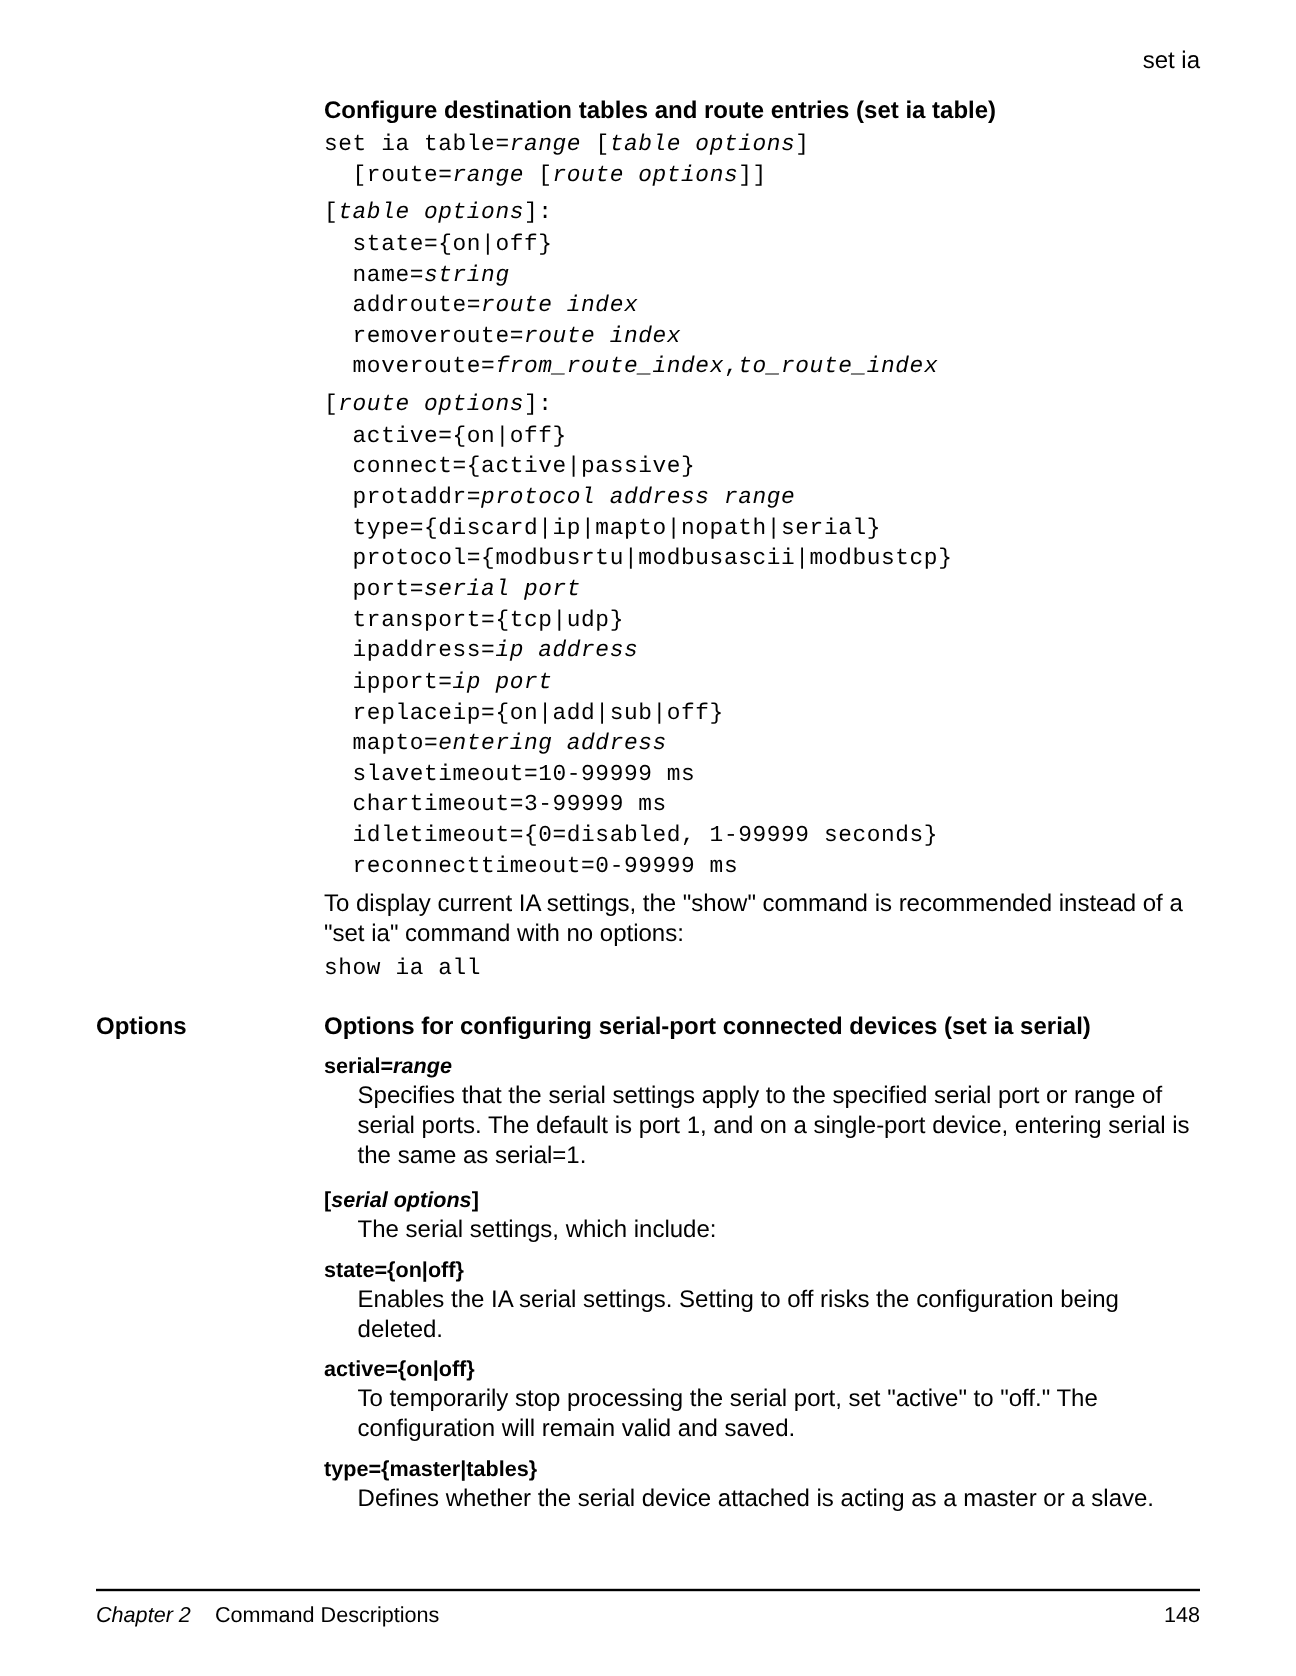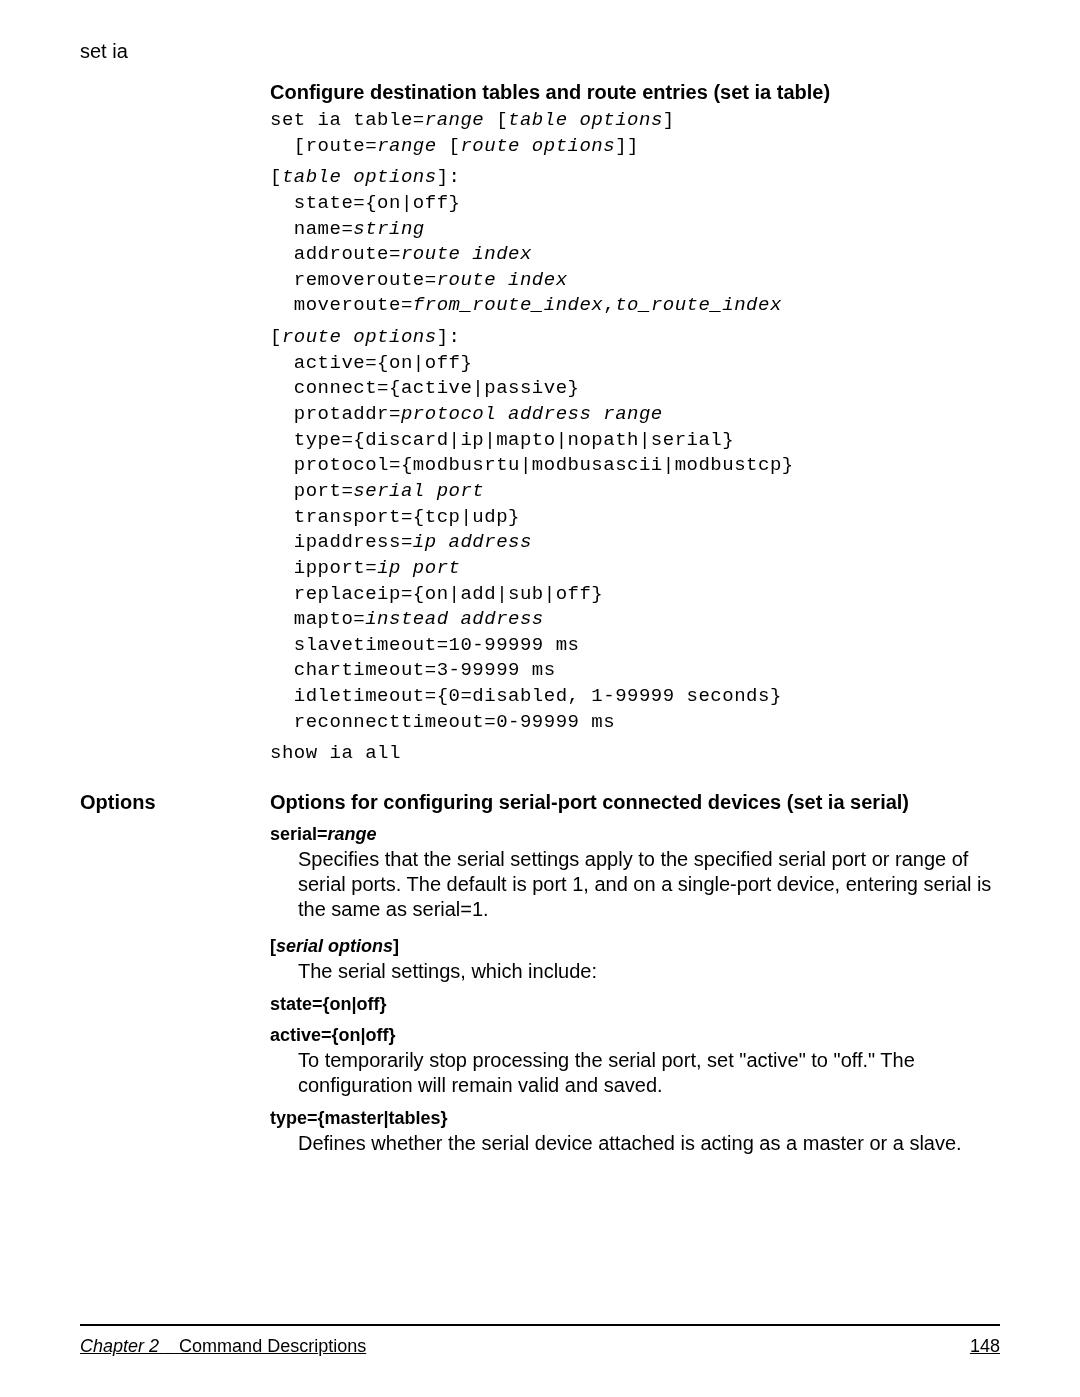--- a/index.html
+++ b/index.html
@@ -14,21 +14,21 @@
     position: relative;
     background: #fff;
   }
   .page {
     padding: 40px 80px 0 80px;
     box-sizing: border-box;
     height: 100%;
     position: relative;
   }
   .header-right {
-    text-align: left;
+    text-align: right;
     font-size: 20px;
     margin-bottom: 1px;
   }
   .content {
     margin-left: 190px;
   }
   .heading {
     font-weight: bold;
     font-size: 20px;
     margin-top: 18px;
@@ -71,21 +71,20 @@
   .footer {
     position: absolute;
     left: 80px;
     right: 80px;
     bottom: 40px;
     border-top: 2px solid #000;
     padding-top: 10px;
     font-size: 18px;
     display: flex;
     justify-content: space-between;
-    text-decoration: underline;
   }
   .footer .chap { font-style: italic; }
 </style>
 </head>
 <body>
 
 <div class="page">
   <div class="header-right">set ia</div>
 
   <div class="content">
@@ -106,39 +105,41 @@
 <span>  active={on|off}</span>
 <span>  connect={active|passive}</span>
 <span>  protaddr=</span><span class="italic">protocol address range</span>
 <span>  type={discard|ip|mapto|nopath|serial}</span>
 <span>  protocol={modbusrtu|modbusascii|modbustcp}</span>
 <span>  port=</span><span class="italic">serial port</span>
 <span>  transport={tcp|udp}</span>
 <span>  ipaddress=</span><span class="italic">ip address</span>
 <span>  ipport=</span><span class="italic">ip port</span>
 <span>  replaceip={on|add|sub|off}</span>
-<span>  mapto=</span><span class="italic">instead address</span>
+<span>  mapto=</span><span class="italic">entering address</span>
 <span>  slavetimeout=10-99999 ms</span>
 <span>  chartimeout=3-99999 ms</span>
 <span>  idletimeout={0=disabled, 1-99999 seconds}</span>
 <span>  reconnecttimeout=0-99999 ms</span></div>
 
+    <div class="body-text">To display current IA settings, the "show" command is recommended instead of a "set ia" command with no options:</div>
     <div class="code">show ia all</div>
 
     <div style="position:relative; margin-top:24px;">
       <div class="section-label" style="left:-190px; top:0;">Options</div>
       <div class="heading" style="margin-top:0;">Options for configuring serial-port connected devices (set ia serial)</div>
 
       <div class="opt-title"><span>serial=</span><span class="italic">range</span></div>
       <div class="opt-desc">Specifies that the serial settings apply to the specified serial port or range of serial ports. The default is port 1, and on a single-port device, entering serial is the same as serial=1.</div>
 
       <div class="opt-title" style="margin-top:14px;"><span>[</span><span class="italic">serial options</span><span>]</span></div>
       <div class="opt-desc">The serial settings, which include:</div>
 
       <div class="opt-title">state={on|off}</div>
+      <div class="opt-desc">Enables the IA serial settings. Setting to off risks the configuration being deleted.</div>
 
       <div class="opt-title">active={on|off}</div>
       <div class="opt-desc">To temporarily stop processing the serial port, set "active" to "off." The configuration will remain valid and saved.</div>
 
       <div class="opt-title">type={master|tables}</div>
       <div class="opt-desc">Defines whether the serial device attached is acting as a master or a slave.</div>
     </div>
 
   </div>
 

